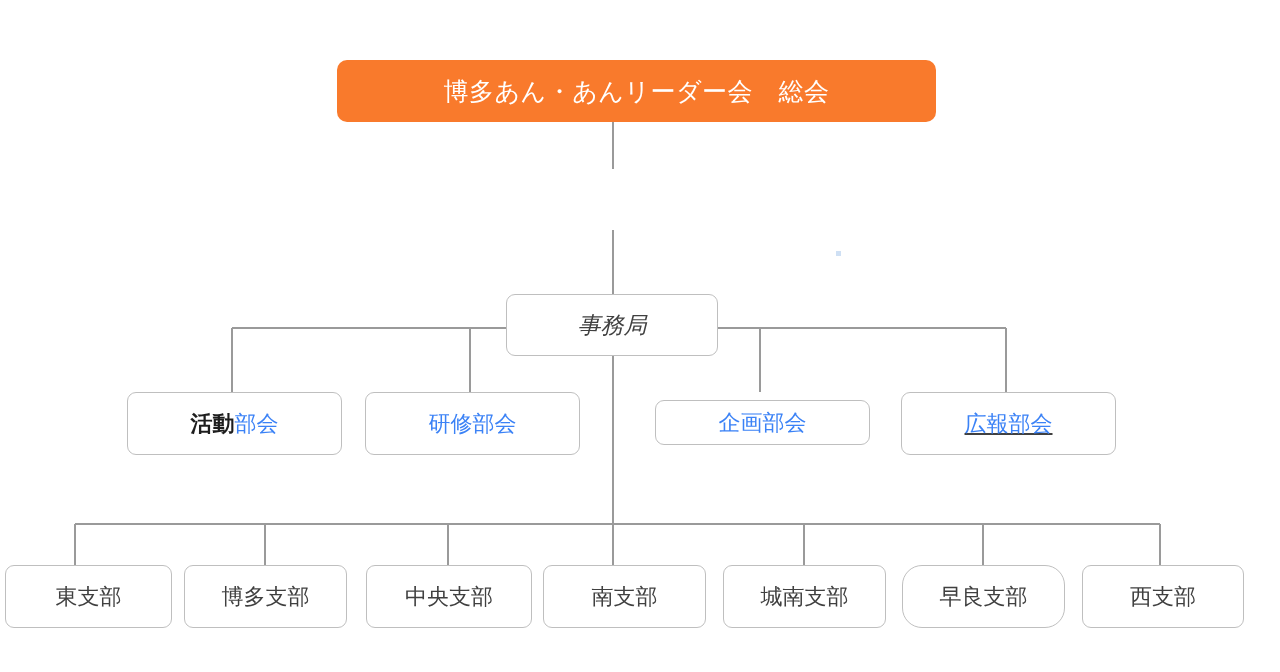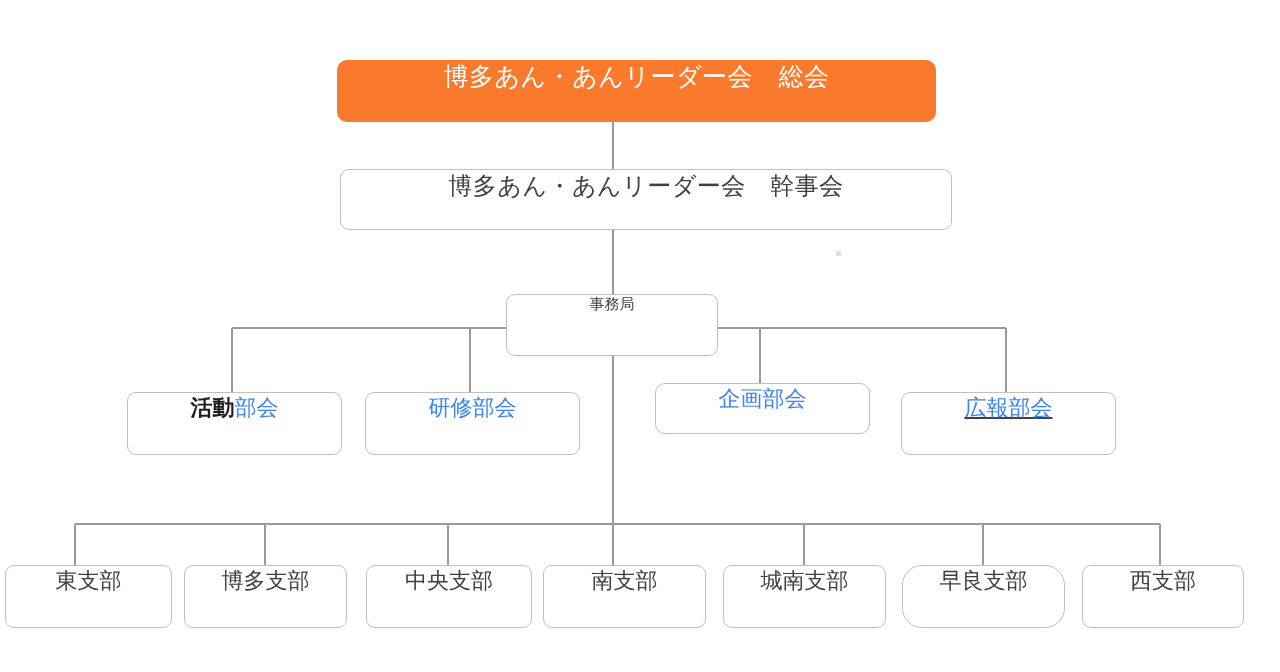--- a/index.html
+++ b/index.html
@@ -20,20 +20,21 @@
     position: absolute;
     left: 0;
     top: 0;
     width: 1280px;
     height: 672px;
   }
   .node {
     position: absolute;
     box-sizing: border-box;
     display: flex;
+    align-items: center;
     justify-content: center;
     border: 1px solid #bfbfbf;
     border-radius: 9px;
     background: #ffffff;
     color: #404040;
     white-space: nowrap;
     z-index: 2;
   }
   .node-root {
     border: none;
@@ -41,21 +42,22 @@
     color: #ffffff;
     border-radius: 10px;
     font-size: 25px;
     letter-spacing: 0.5px;
   }
   .node-exec {
     font-size: 24px;
     letter-spacing: 0.5px;
   }
   .node-office {
-    font-size: 15px;
+    font-size: 23px;
+    font-style: italic;
   }
   .node-dept {
     font-size: 22px;
   }
   .node-branch {
     font-size: 22px;
   }
   .seg-strong {
     color: #1d1d1d;
     font-weight: bold;
@@ -79,37 +81,34 @@
   <svg id="lines" viewBox="0 0 1280 672" xmlns="http://www.w3.org/2000/svg">
     <g id="line-group" stroke="#9a9a9a" stroke-width="1.6" fill="none" shape-rendering="crispEdges">
         <path d="M 613 122 L 613 169 M 613 230 L 613 294 M 613 356 L 613 524 M 232 328 L 506 328 M 718 328 L 1006 328 M 232 328 L 232 392 M 470 328 L 470 392 M 760 328 L 760 392 M 1006 328 L 1006 392 M 75 524 L 1160 524 M 75 524 L 75 565 M 265 524 L 265 565 M 448 524 L 448 565 M 613 524 L 613 565 M 804 524 L 804 565 M 983 524 L 983 565 M 1160 524 L 1160 565" stroke="#9a9a9a" stroke-width="1.6" fill="none"></path>
       </g>
   </svg>
 
   <div class="node node-root" style="left: 337px; top: 60px; width: 599px; height: 62px;">
     <span>博多あん・あんリーダー会　総会</span>
   </div>
 
-  <div class="node node-exec" style="left: 340px; top: 169px; width: 612px; height: 61px;">
-    <span>博多あん・あんリーダー会　幹事会</span>
-  </div>
 
   <div class="node node-office" style="left: 506px; top: 294px; width: 212px; height: 62px;">
     <span>事務局</span>
   </div>
 
   <div id="dept-layer">
       <div class="node node-dept" style="left: 127px; top: 392px; width: 215px; height: 63px;">
         <span class="seg-strong">活動</span>
         <span class="seg-normal"> 部会</span>
       </div>
       <div class="node node-dept" style="left: 365px; top: 392px; width: 215px; height: 63px;">
         <span class="seg-normal">研修部会</span>
       </div>
-      <div class="node node-dept" style="left: 655px; top: 383px; width: 215px; height: 51px; border-radius: 10px;">
+      <div class="node node-dept" style="left: 655px; top: 400px; width: 215px; height: 45px;">
         <span class="seg-normal">企画部会</span>
       </div>
       <div class="node node-dept" style="left: 901px; top: 392px; width: 215px; height: 63px; text-decoration: underline;">
         <span class="seg-normal">広報部会</span>
       </div>
     </div>
   <div id="branch-layer">
       <div class="node node-branch" style="left: 5px; top: 565px; width: 167px; height: 63px;">
         <span>東支部</span>
       </div>

